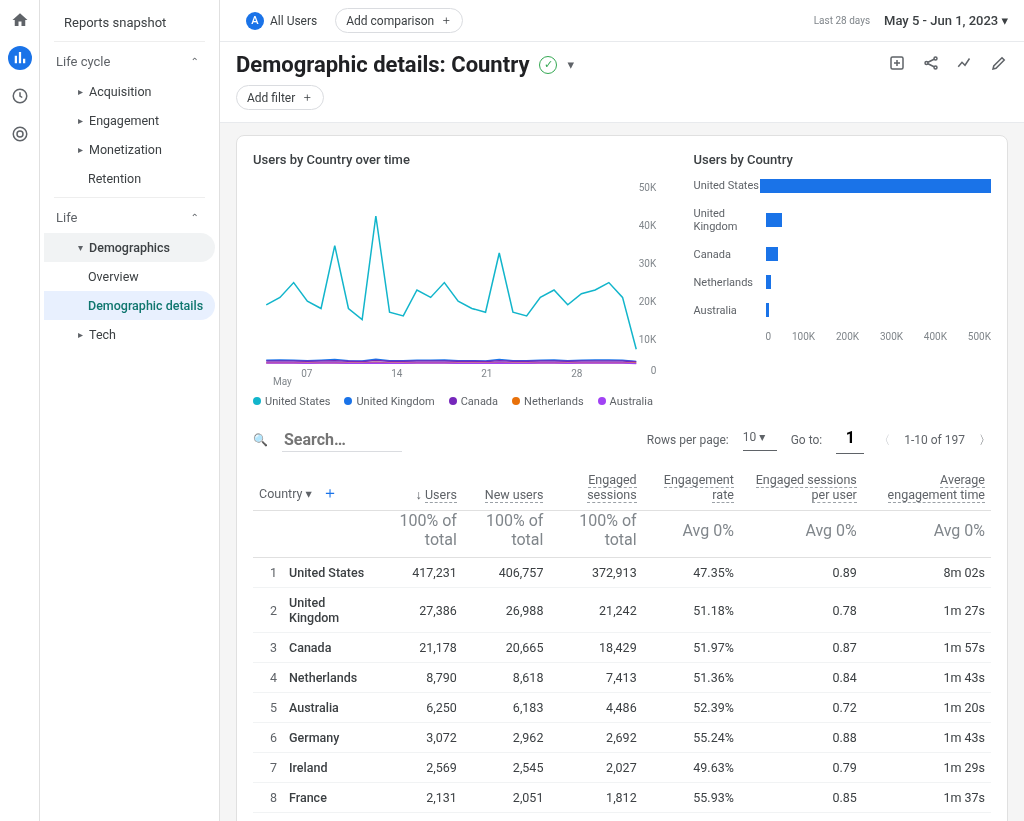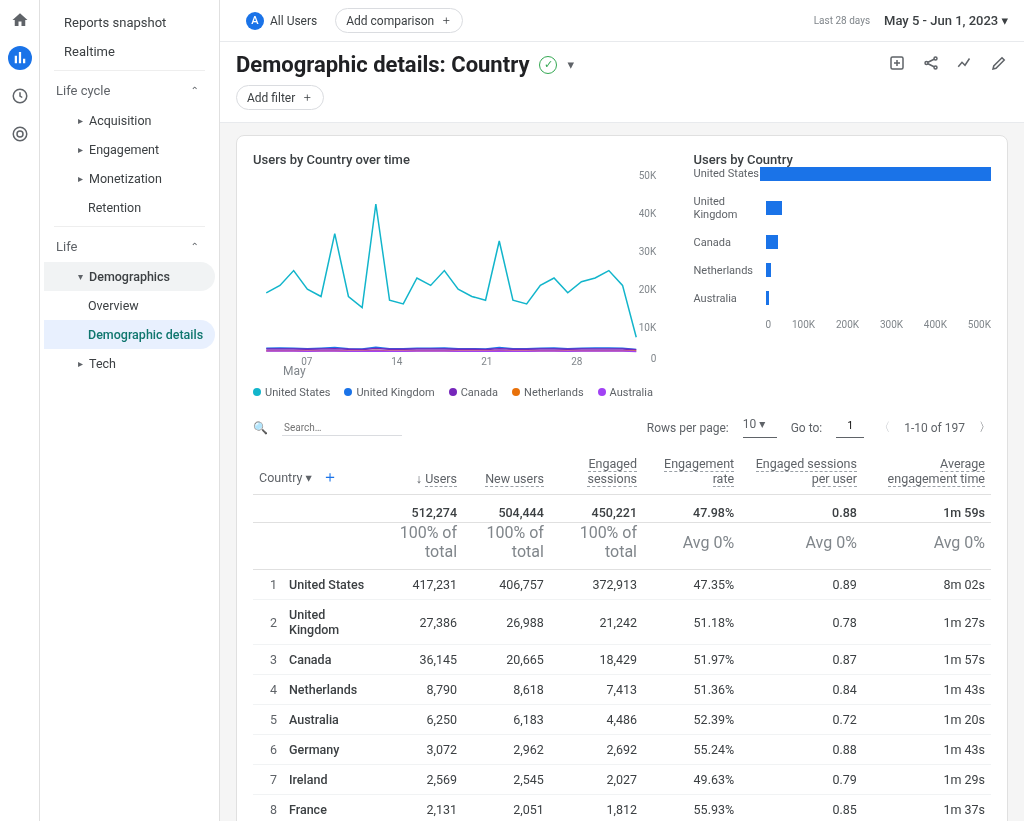--- a/index.html
+++ b/index.html
@@ -28,30 +28,30 @@
 .titlebar h1 { font-size: 22px; font-weight: 700; color: #202124; }
 .titlebar .tick { width:18px;height:18px;border:1.5px solid #34a853;border-radius:50%;display:inline-flex;align-items:center;justify-content:center;color:#34a853;font-size:11px;}
 .actionicons { display:flex; gap:16px; color:#5f6368; }
 .actionicons span { cursor:pointer; font-size:16px; }
 .filterrow { padding: 4px 16px 12px; background:#fff; border-bottom:1px solid #e8eaed;}
 .content { flex:1; overflow:auto; padding: 12px 16px; }
 .card { background: #fff; border: 1px solid #e0e0e0; border-radius: 8px; padding: 16px; }
 .chartsrow { display: flex; gap: 24px; }
 .linechart { flex: 1.4; }
 .barchart { flex: 1; }
-.chtitle { font-size: 13px; font-weight: 500; }
+.chtitle { font-size: 13px; font-weight: 500; margin-bottom: 12px; }
 .legend { display:flex; gap:14px; font-size:11px; color:#5f6368; margin-top:8px; flex-wrap:wrap;}
 .legend span::before { content:''; display:inline-block; width:8px;height:8px;border-radius:50%; margin-right:4px; background:var(--c);}
 .barrow { display:flex; align-items:center; font-size:11px; margin-bottom:14px; }
 .barrow .lbl { width:72px; color:#5f6368; line-height:1.2; }
 .barrow .bar { height:14px; background:#1a73e8; }
 .baraxis { display:flex; font-size:10px; color:#80868b; margin-left:72px; justify-content:space-between;}
 .tablecard { margin-top: 14px; }
 .tabletools { display:flex; align-items:center; gap:14px; padding:4px 0 10px; font-size:12px; color:#5f6368;}
-.tabletools input { border:none; border-bottom:1px solid #dadce0; font-size:10px; padding:2px; width:120px; outline:none;}
+.tabletools input { border:none; border-bottom:1px solid #dadce0; font-size:16px; padding:2px; width:120px; outline:none;font-weight:bold;}
 .tabletools .rsel { border:none; border-bottom:1px solid #5f6368; width:34px; text-align:left; padding-bottom:6px;}
 table { width:100%; border-collapse: collapse; font-size:12.5px; }
 th { text-align:right; font-weight:400; color:#5f6368; padding:8px 6px; border-bottom:1px solid #e0e0e0; vertical-align:bottom; }
 th .u { border-bottom:1px dashed #9aa0a6; }
 th.first { text-align:left; }
 td { text-align:right; padding:7px 6px; border-bottom:1px solid #f1f3f4; }
 td.first { text-align:left; font-weight:500; }
 td.idx { text-align:right; color:#5f6368; width:30px; font-weight:400;}
 tr.totals td { font-weight:500; border-bottom:1px solid #e0e0e0; padding-top:10px; padding-bottom:2px;}
 tr.totals2 td { font-size:16px; color:#80868b; font-weight:400; border-bottom:1px solid #e0e0e0; padding-top:0; padding-bottom:8px;}
@@ -82,21 +82,20 @@
   <div class="ic">
       <svg width="18" height="18" viewBox="0 0 24 24" fill="none" stroke="currentColor" stroke-width="2">
         <circle cx="12" cy="12" r="9"></circle>
         <circle cx="12" cy="12" r="4"></circle>
       </svg>
     </div>
 </div>
 
 <div class="sidebar">
   <div class="item">Reports snapshot</div>
-  <div class="item">Realtime</div>
   <hr>
   <div class="section">
       <span>Life cycle</span>
       <span class="caret">⌃</span>
     </div>
   <div class="item l2">
       <span class="caret">▸</span>
       <span>Acquisition</span>
     </div>
   <div class="item l2">
@@ -194,21 +193,21 @@
                 <path d="M5.0 183.8 L18.7 183.8 L32.4 183.8 L46.1 183.9 L59.8 183.8 L73.5 183.7 L87.2 183.9 L100.9 184.0 L114.6 183.6 L128.3 183.9 L142.0 183.9 L155.7 183.8 L169.4 183.8 L183.1 183.8 L196.9 183.9 L210.6 183.9 L224.3 184.0 L238.0 183.7 L251.7 183.9 L265.4 183.9 L279.1 183.8 L292.8 183.8 L306.5 183.9 L320.2 183.8 L333.9 183.8 L347.6 183.8 L361.3 183.8 L375.0 184.1 " fill="none" stroke="#e8710a" stroke-width="1.5"></path>
                 <path d="M5.0 184.1 L18.7 184.1 L32.4 184.1 L46.1 184.2 L59.8 184.1 L73.5 184.0 L87.2 184.2 L100.9 184.3 L114.6 184.0 L128.3 184.2 L142.0 184.2 L155.7 184.1 L169.4 184.1 L183.1 184.1 L196.9 184.2 L210.6 184.2 L224.3 184.3 L238.0 184.0 L251.7 184.2 L265.4 184.2 L279.1 184.1 L292.8 184.1 L306.5 184.2 L320.2 184.1 L333.9 184.1 L347.6 184.1 L361.3 184.1 L375.0 184.4 " fill="none" stroke="#a142f4" stroke-width="1.5"></path>
               </g>
             <g class="yticks">
                 <text x="40" y="198">07</text>
                 <text x="130" y="198">14</text>
                 <text x="220" y="198">21</text>
                 <text x="310" y="198">28</text>
               </g>
           </svg>
-          <div style="font-size:12px;color:#80868b;margin-left:30px;margin-top:-6px">May</div>
+          <div style="font-size:10px;color:#80868b;margin-left:20px;margin-top:-6px">May</div>
           <div class="legend" id="legend">
               <span style="--c: #12b5cb;">United States</span>
               <span style="--c: #1a73e8;">United Kingdom</span>
               <span style="--c: #7627bb;">Canada</span>
               <span style="--c: #e8710a;">Netherlands</span>
               <span style="--c: #a142f4;">Australia</span>
             </div>
         </div>
 
         <div class="barchart">
@@ -265,29 +264,20 @@
                 <th class="first" colspan="2"><span>Country</span> ▾ &nbsp;&nbsp;<span class="plus">＋</span></th>
                 <th>↓ <span class="u">Users</span></th>
                 <th><span class="u">New users</span></th>
                 <th><span class="u">Engaged sessions</span></th>
                 <th><span class="u">Engagement rate</span></th>
                 <th><span class="u">Engaged sessions per user</span></th>
                 <th><span class="u">Average engagement time</span></th>
               </tr>
             </thead>
           <tbody id="tbody">
-              <tr class="totals">
-                <td colspan="2"></td>
-                <td>512,274</td>
-                <td>504,444</td>
-                <td>450,221</td>
-                <td>47.98%</td>
-                <td>0.88</td>
-                <td>1m 59s</td>
-              </tr>
               <tr class="totals2">
                 <td colspan="2"></td>
                 <td>100% of total</td>
                 <td>100% of total</td>
                 <td>100% of total</td>
                 <td>Avg 0%</td>
                 <td>Avg 0%</td>
                 <td>Avg 0%</td>
               </tr>
               <tr>
@@ -306,21 +296,21 @@
                 <td>27,386</td>
                 <td>26,988</td>
                 <td>21,242</td>
                 <td>51.18%</td>
                 <td>0.78</td>
                 <td>1m 27s</td>
               </tr>
               <tr>
                 <td class="idx">3</td>
                 <td class="first">Canada</td>
-                <td>36,145</td>
+                <td>21,178</td>
                 <td>20,665</td>
                 <td>18,429</td>
                 <td>51.97%</td>
                 <td>0.87</td>
                 <td>1m 57s</td>
               </tr>
               <tr>
                 <td class="idx">4</td>
                 <td class="first">Netherlands</td>
                 <td>8,790</td>

